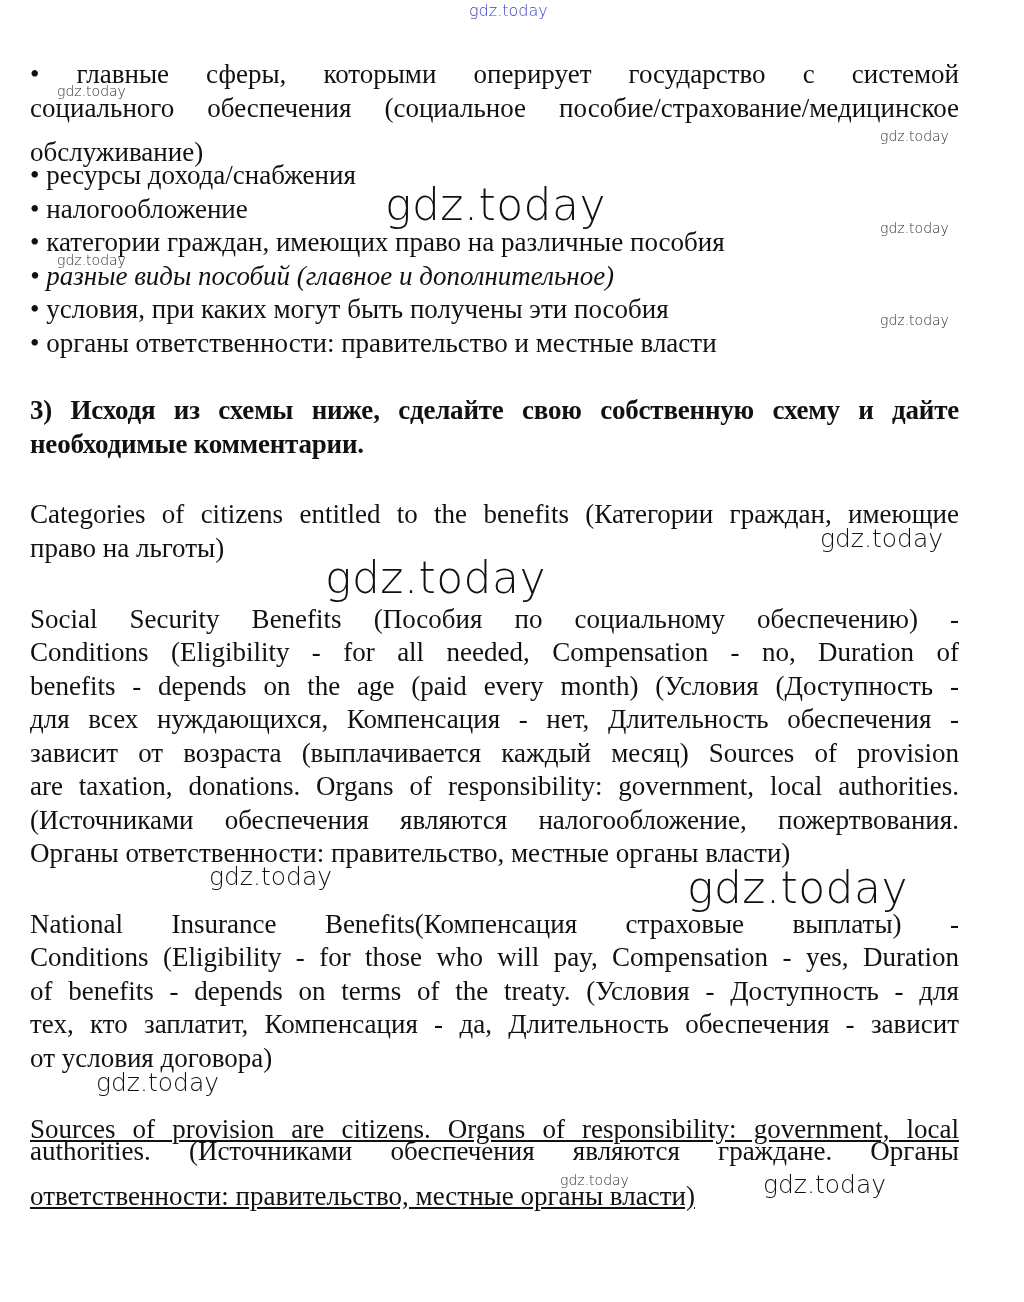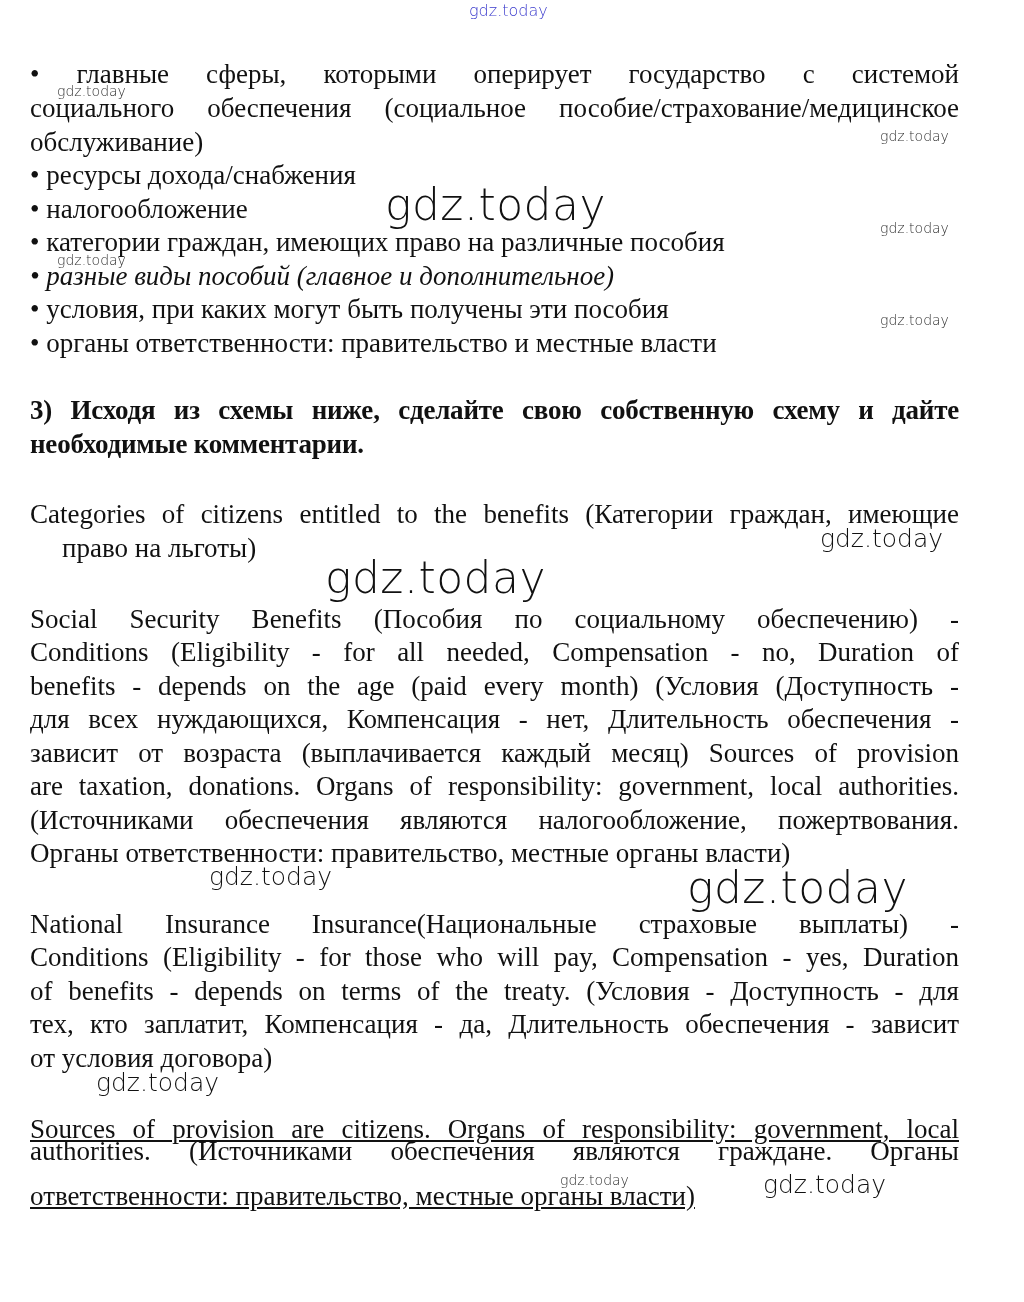--- a/index.html
+++ b/index.html
@@ -55,52 +55,52 @@
 </head>
 <body>
 
 <div class="wm top" style="left:469px; top:3px;">gdz.today</div>
 
 <div class="page">
 
   <div>
     <div class="line justify" style="top:57px;">• главные сферы, которыми оперирует государство с системой</div>
     <div class="line justify" style="top:91px;">социального обеспечения (социальное пособие/страхование/медицинское</div>
-    <div class="line" style="top:125px;">обслуживание)</div>
+    <div class="line" style="top:135px;">обслуживание)</div>
     <div class="line" style="top:158px;">• ресурсы дохода/снабжения</div>
     <div class="line" style="top:192px;">• налогообложение</div>
     <div class="line" style="top:225px;">• категории граждан, имеющих право на различные пособия</div>
     <div class="line" style="top:259px;font-style:italic;">• разные виды пособий (главное и дополнительное)</div>
     <div class="line" style="top:292px;">• условия, при каких могут быть получены эти пособия</div>
     <div class="line" style="top:326px;">• органы ответственности: правительство и местные власти</div>
   </div>
 
   <div>
     <div class="line justify bold" style="top:393px;">3) Исходя из схемы ниже, сделайте свою собственную схему и дайте</div>
     <div class="line bold" style="top:427px;">необходимые комментарии.</div>
   </div>
 
   <div>
     <div class="line justify" style="top:497px;">Categories of citizens entitled to the benefits (Категории граждан, имеющие</div>
-    <div class="line" style="top:531px;margin-left:32px;">право на льготы)</div>
+    <div class="line" style="top:531px;">право на льготы)</div>
   </div>
 
   <div>
     <div class="line justify" style="top:602px;">Social Security Benefits (Пособия по социальному обеспечению) -</div>
     <div class="line justify" style="top:635px;">Conditions (Eligibility - for all needed, Compensation - no, Duration of</div>
     <div class="line justify" style="top:669px;">benefits - depends on the age (paid every month) (Условия (Доступность -</div>
     <div class="line justify" style="top:702px;">для всех нуждающихся, Компенсация - нет, Длительность обеспечения -</div>
     <div class="line justify" style="top:736px;">зависит от возраста (выплачивается каждый месяц) Sources of provision</div>
     <div class="line justify" style="top:769px;">are taxation, donations. Organs of responsibility: government, local authorities.</div>
     <div class="line justify" style="top:803px;">(Источниками обеспечения являются налогообложение, пожертвования.</div>
     <div class="line" style="top:836px;">Органы ответственности: правительство, местные органы власти)</div>
   </div>
 
   <div>
-    <div class="line justify" style="top:907px;">National Insurance Insurance(Национальные страховые выплаты) -</div>
+    <div class="line justify" style="top:907px;">National Insurance Benefits(Компенсация страховые выплаты) -</div>
     <div class="line justify" style="top:940px;">Conditions (Eligibility - for those who will pay, Compensation - yes, Duration</div>
     <div class="line justify" style="top:974px;">of benefits - depends on terms of the treaty. (Условия - Доступность - для</div>
     <div class="line justify" style="top:1007px;">тех, кто заплатит, Компенсация - да, Длительность обеспечения - зависит</div>
     <div class="line" style="top:1041px;">от условия договора)</div>
   </div>
 
   <div>
     <div class="line justify" style="top:1112px;text-decoration:underline;">Sources of provision are citizens. Organs of responsibility: government, local</div>
     <div class="line justify" style="top:1134px;">authorities. (Источниками обеспечения являются граждане. Органы</div>
     <div class="line" style="top:1179px;text-decoration:underline;">ответственности: правительство, местные органы власти)</div>

